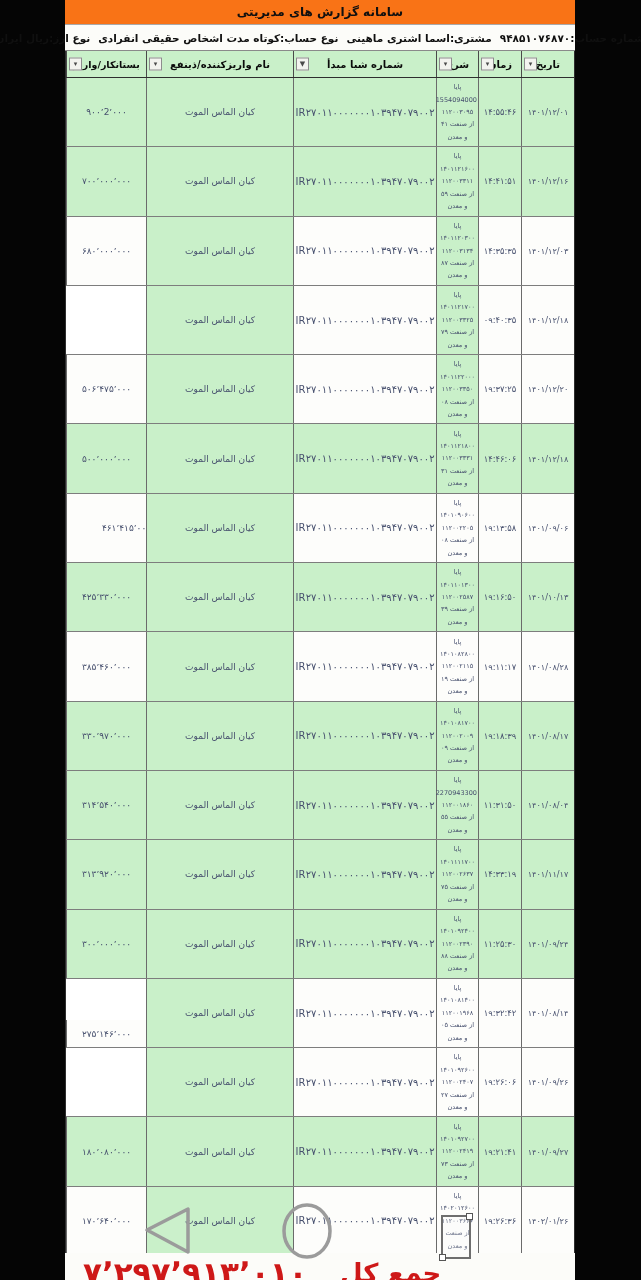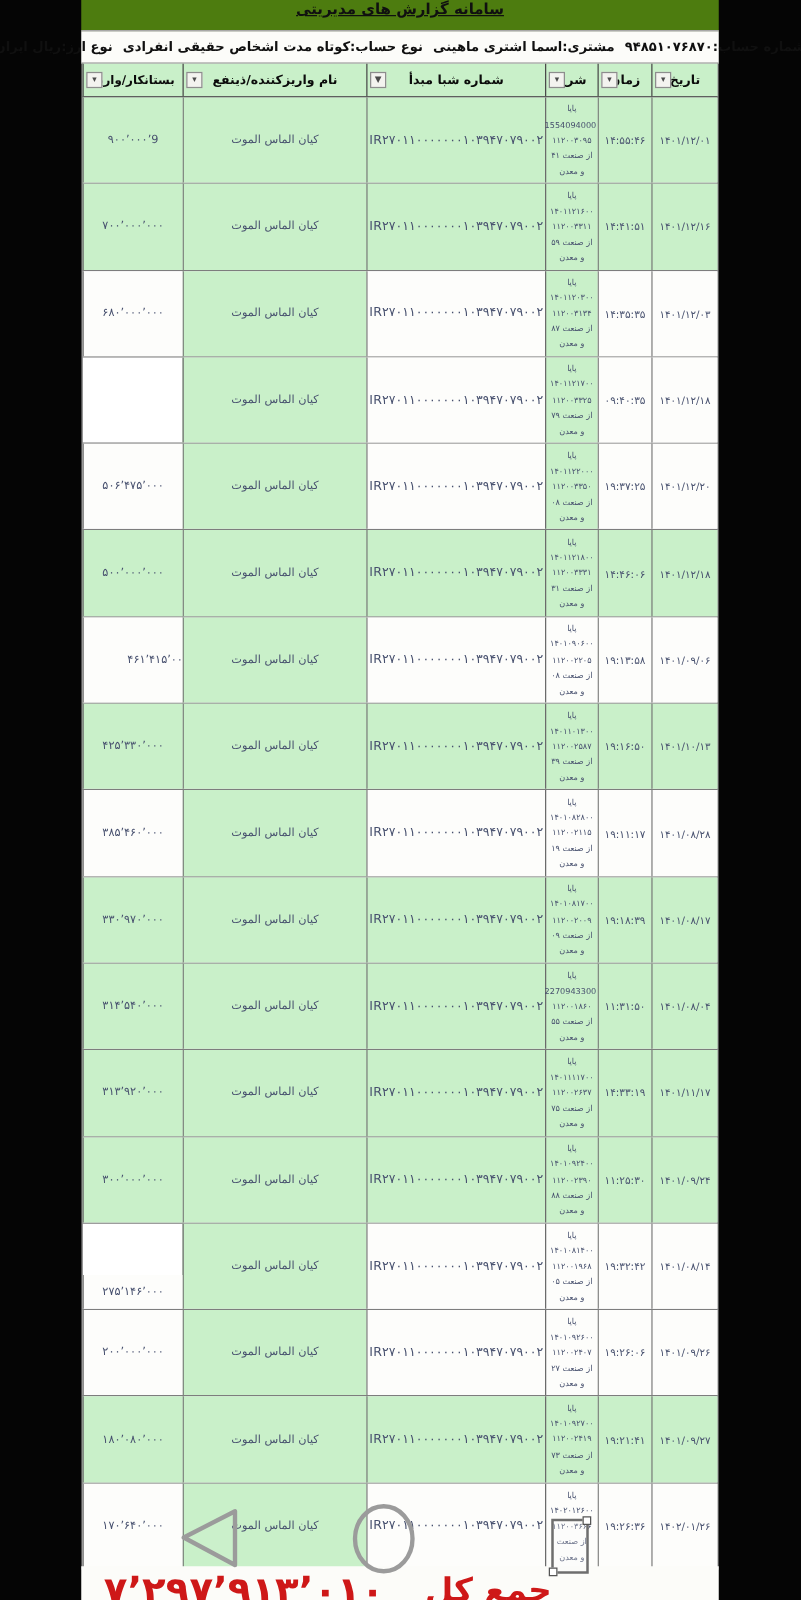--- a/index.html
+++ b/index.html
@@ -1,21 +1,21 @@
 <!DOCTYPE html>
 <html lang="fa"><head>
 <meta charset="utf-8">
 <style>
   html,body{margin:0;padding:0;background:#000;}
   .screen{position:relative;width:641px;height:1280px;background:#050505;overflow:hidden;
           font-family:"DejaVu Sans",sans-serif;}
   .content{position:absolute;left:65px;top:0;width:510px;}
-  .title-bar{height:24px;background:#4d7c0f;border-bottom:1px solid #a9a9a9;
-             display:flex;align-items:flex-start;justify-content:center;
-             font-weight:bold;font-size:12px;color:#101010;direction:rtl;text-decoration:underline;}
+  .title-bar{height:24px;background:#f97316;border-bottom:1px solid #a9a9a9;
+             display:flex;align-items:center;justify-content:center;
+             font-weight:bold;font-size:12px;color:#101010;direction:rtl;}
   .account-bar{height:25px;background:#fcfcf9;border-bottom:1px solid #8a8a8a;
                display:flex;align-items:center;justify-content:center;gap:8px;
                direction:rtl;font-weight:bold;font-size:10.5px;color:#101010;white-space:nowrap;}
   .grid{border:1px solid #2e2e2e;border-top:none;box-sizing:border-box;background:#fff;}
   .hrow{display:flex;direction:rtl;height:26px;background:#c9f0c9;}
   .hcell{position:relative;display:flex;align-items:center;justify-content:center;
          box-sizing:border-box;border-left:1px solid #4a4a4a;
          font-weight:bold;color:#0b0b0b;font-size:10px;}
   .w-date{width:53px;}.w-time{width:43px;}.w-desc{width:42px;}
   .w-iban{width:143px;}.w-name{width:147px;}.w-amount{flex:1;font-size:9.5px;}
@@ -104,21 +104,21 @@
               <div class="dline">1554094000</div>
               <div class="dline">۱۱۲۰۰۳۰۹۵</div>
               <div class="dline split">
                 <span class="dl-txt">از صنعت</span>
                 <span class="dl-num">۴۱</span>
               </div>
               <div class="dline">و معدن</div>
             </div>
             <div class="cell c-iban green w-iban" dir="ltr">IR۲۷۰۱۱۰۰۰۰۰۰۰۱۰۳۹۴۷۰۷۹۰۰۲</div>
             <div class="cell c-name green w-name">کیان الماس الموت</div>
-            <div class="cell c-amount w-amount green" dir="ltr" style="flex: 1 1 0%;">۹۰۰٬۰۰۰٬9</div>
+            <div class="cell c-amount w-amount green" dir="ltr" style="flex: 1 1 0%;">۹۰۰٬2٬۰۰۰</div>
           </div>
           <div class="trow">
             <div class="cell c-date green w-date" dir="ltr">۱۴۰۱/۱۲/۱۶</div>
             <div class="cell c-time green w-time" dir="ltr">۱۴:۴۱:۵۱</div>
             <div class="cell c-desc green w-desc">
               <div class="dline">پایا</div>
               <div class="dline">۱۴۰۱۱۲۱۶۰۰</div>
               <div class="dline">۱۱۲۰۰۳۳۱۱</div>
               <div class="dline split">
                 <span class="dl-txt">از صنعت</span>
@@ -341,21 +341,20 @@
               <div class="dline">۱۴۰۱۰۹۲۶۰۰</div>
               <div class="dline">۱۱۲۰۰۲۴۰۷</div>
               <div class="dline split">
                 <span class="dl-txt">از صنعت</span>
                 <span class="dl-num">۲۷</span>
               </div>
               <div class="dline">و معدن</div>
             </div>
             <div class="cell c-iban w-iban" dir="ltr">IR۲۷۰۱۱۰۰۰۰۰۰۰۱۰۳۹۴۷۰۷۹۰۰۲</div>
             <div class="cell c-name green w-name">کیان الماس الموت</div>
-            <div class="cell c-amount w-amount" dir="ltr" style="flex: 1 1 0%;">۲۰۰٬۰۰۰٬۰۰۰</div>
           </div>
           <div class="trow">
             <div class="cell c-date green w-date" dir="ltr">۱۴۰۱/۰۹/۲۷</div>
             <div class="cell c-time green w-time" dir="ltr">۱۹:۲۱:۴۱</div>
             <div class="cell c-desc green w-desc">
               <div class="dline">پایا</div>
               <div class="dline">۱۴۰۱۰۹۲۷۰۰</div>
               <div class="dline">۱۱۲۰۰۲۴۱۹</div>
               <div class="dline split">
                 <span class="dl-txt">از صنعت</span>

